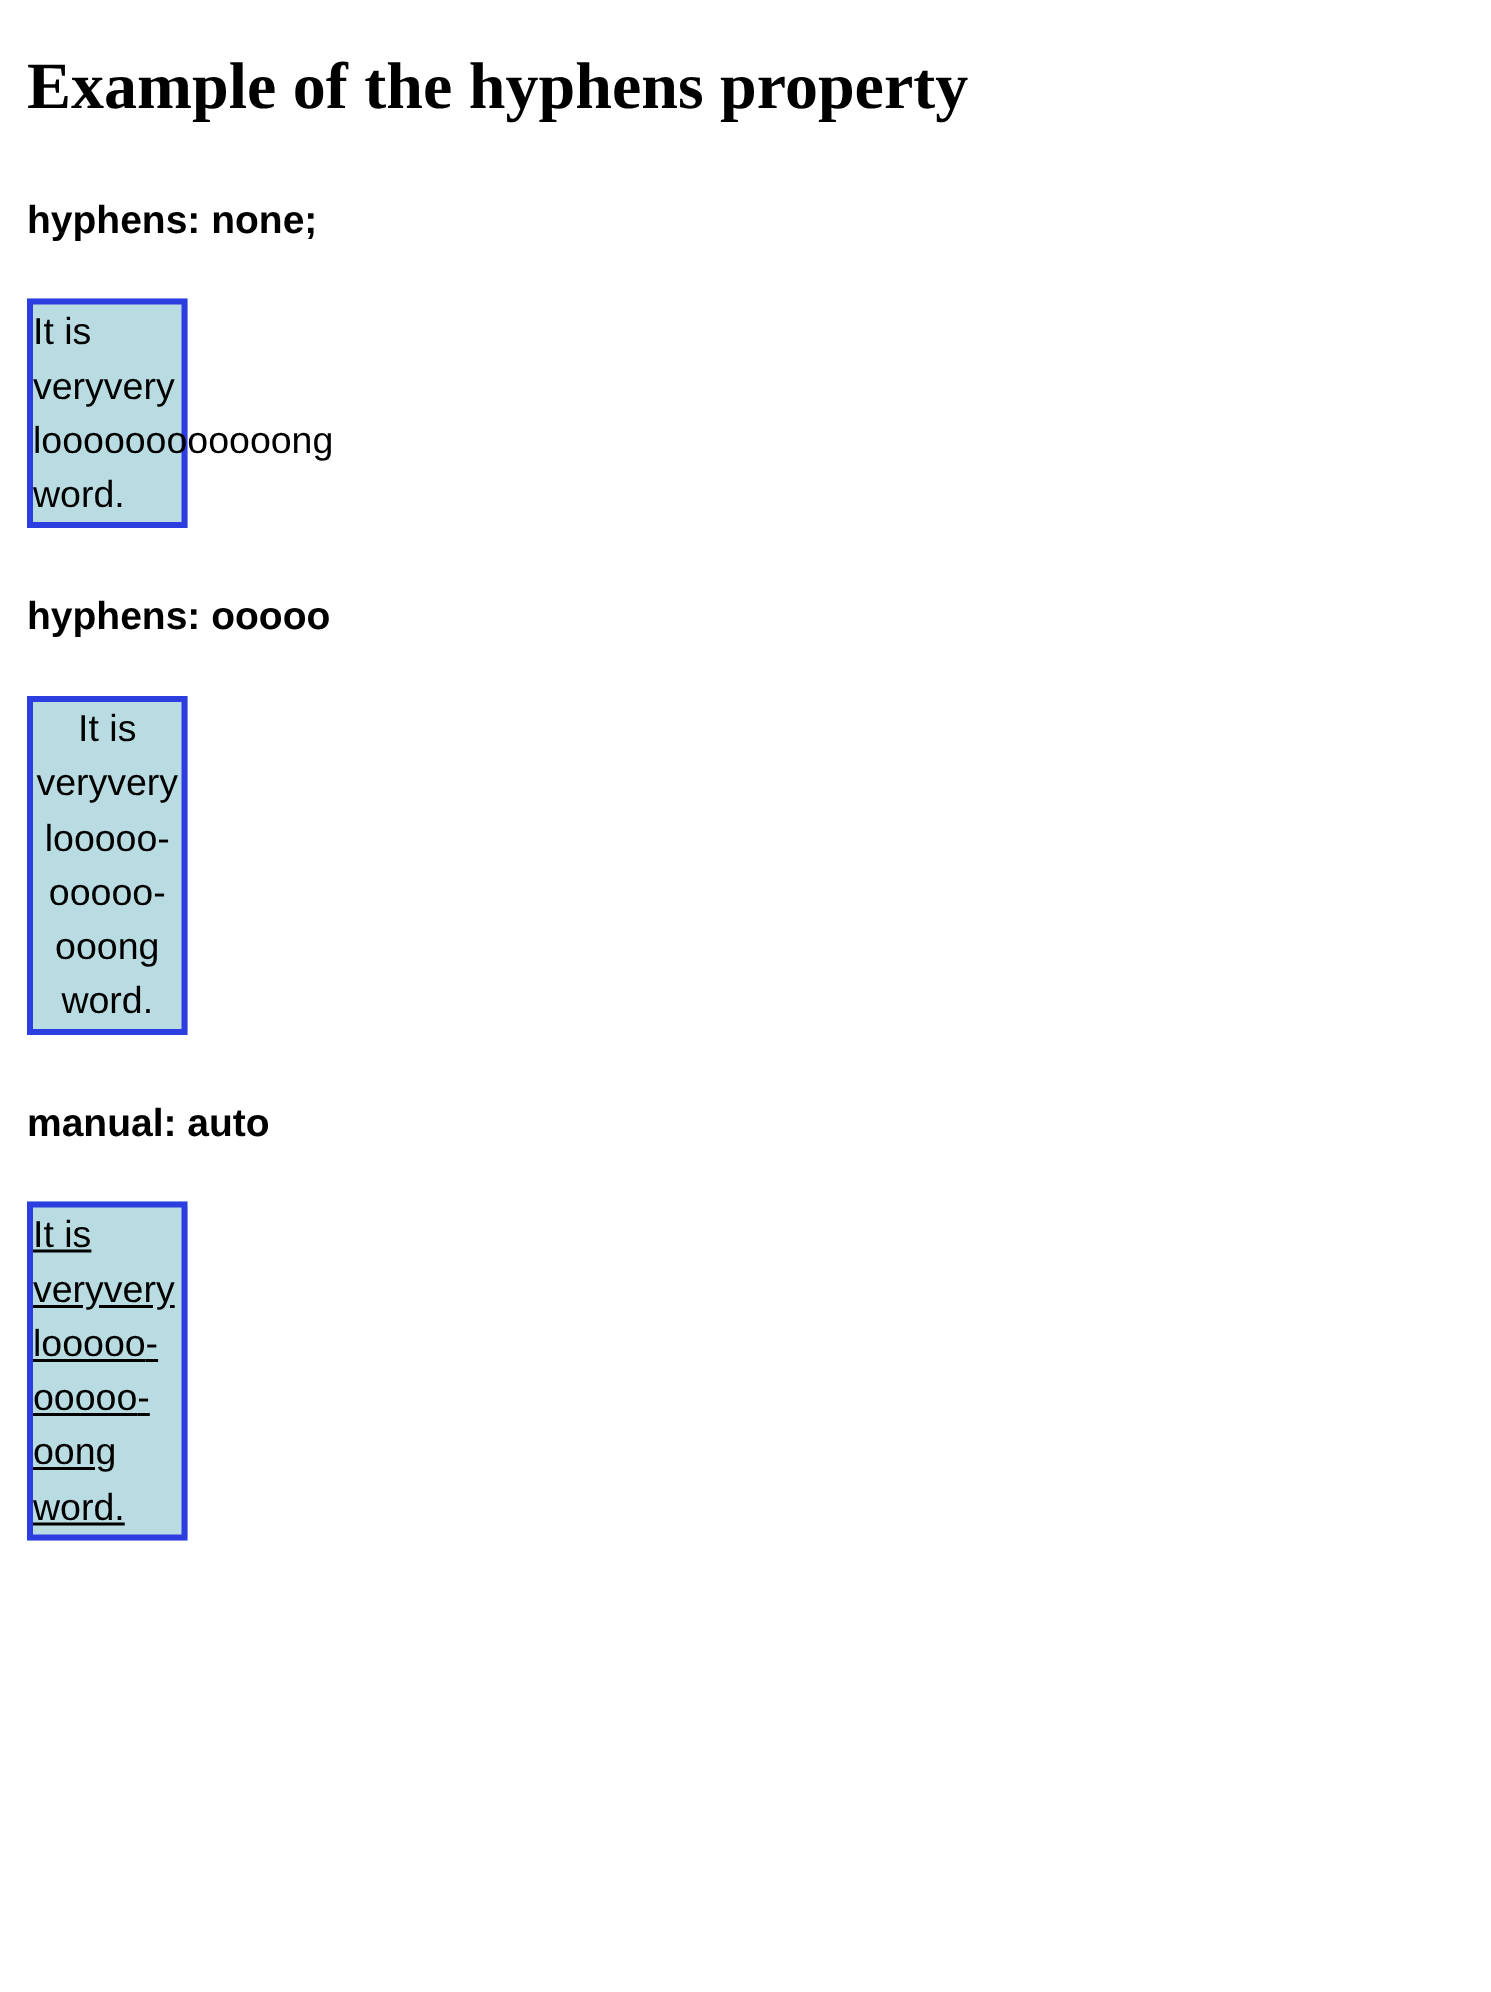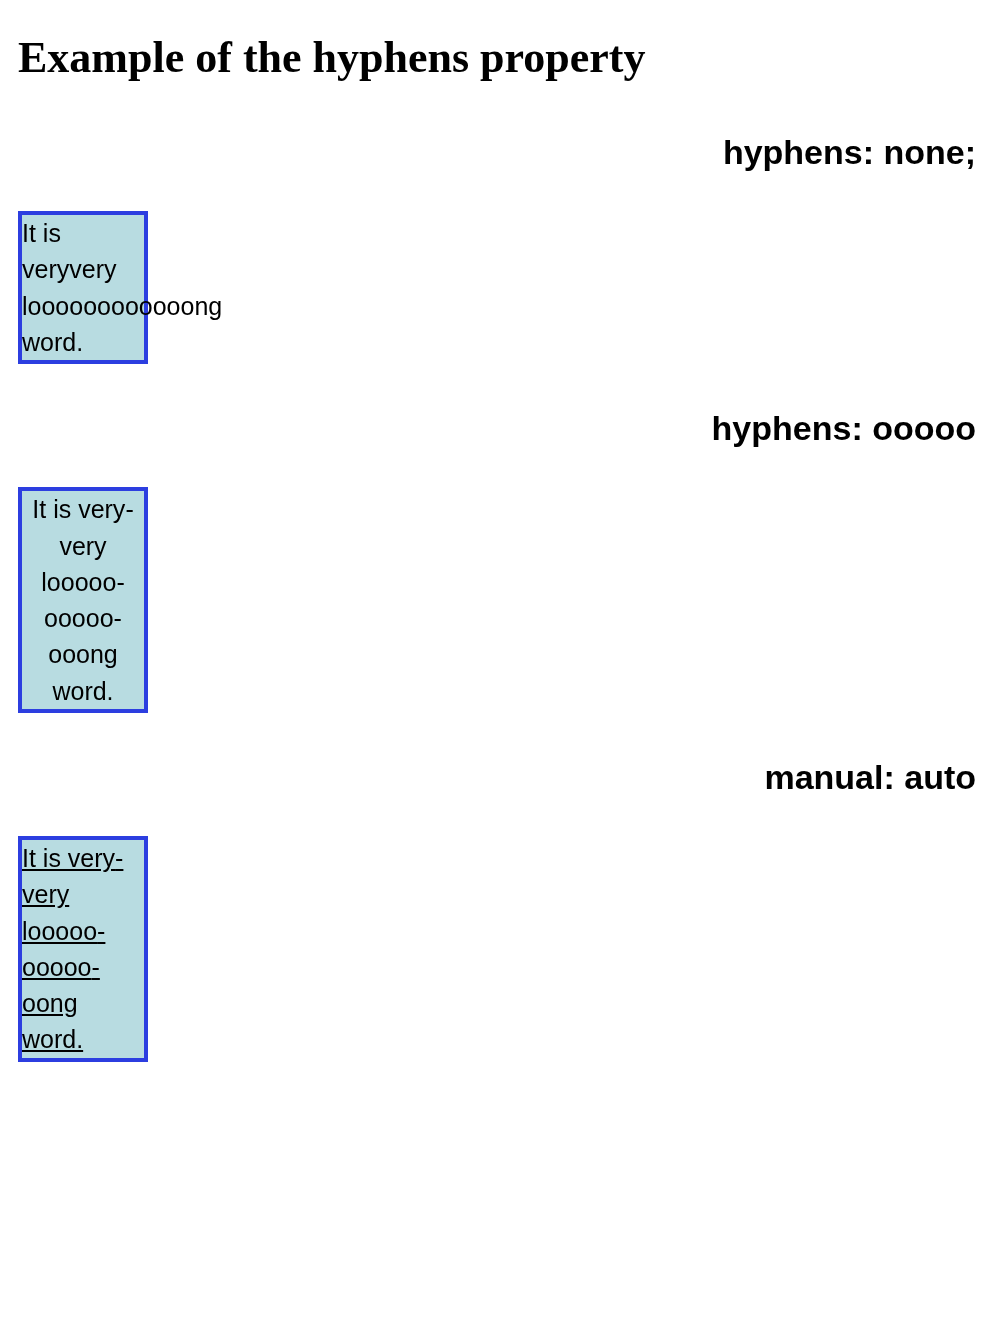--- a/index.html
+++ b/index.html
@@ -15,27 +15,26 @@
       line-height: 1.45;
     }
     h1 {
       font-size: 44px;
       font-weight: bold;
       margin-bottom: 38px;
       margin-top: 6px;
       font-family: Liberation Serif, serif;
     }
     h2 {
-      font-size: 34px;
+      font-size: 26px;
       font-weight: bold;
       margin-bottom: 34px;
-      text-align: right;
     }
     .box {
-      width: 130px;
+      width: 107px;
       border: 4px solid #2c3ee0;
       background: #b8dce1;
       padding: 0;
       margin-bottom: 40px;
       font-size: 25px;
       line-height: 1.45;
     }
     .box-none {
       hyphens: none;
       -webkit-hyphens: none;

